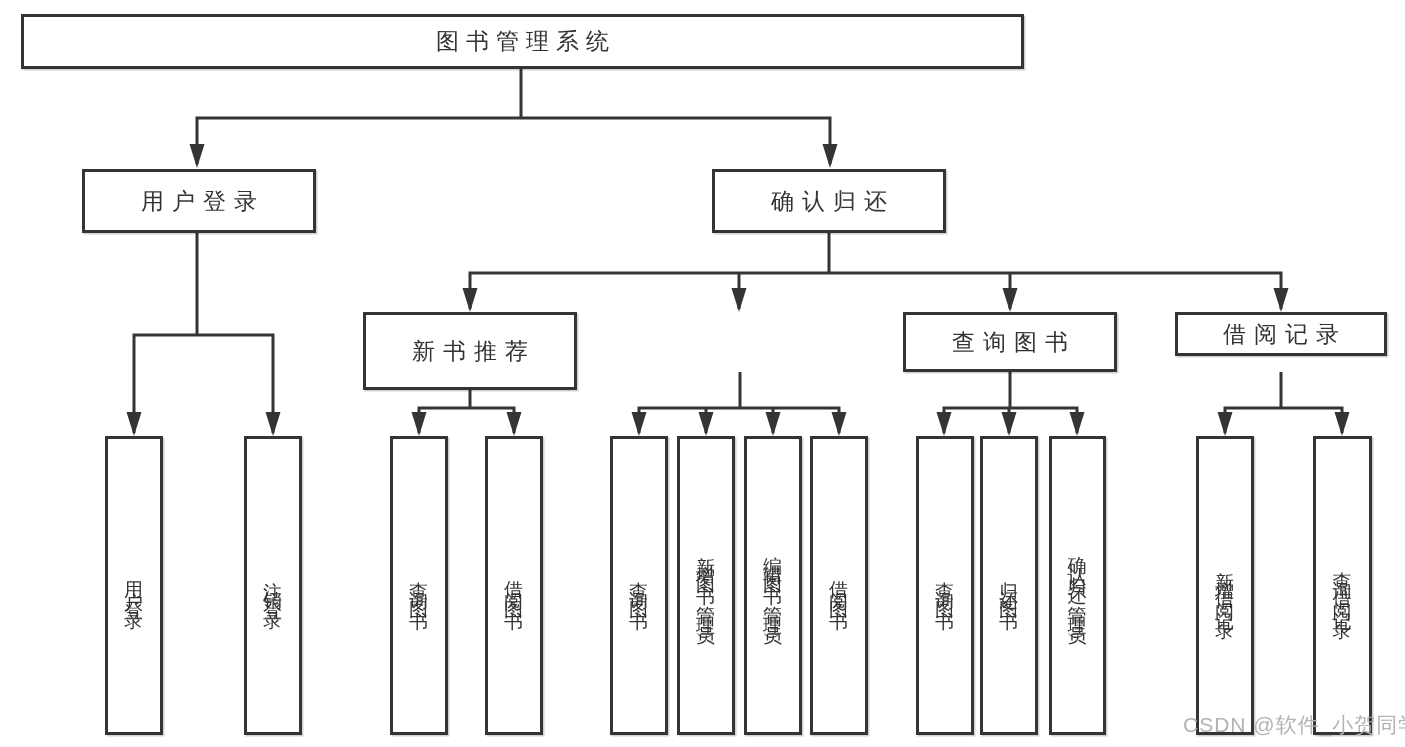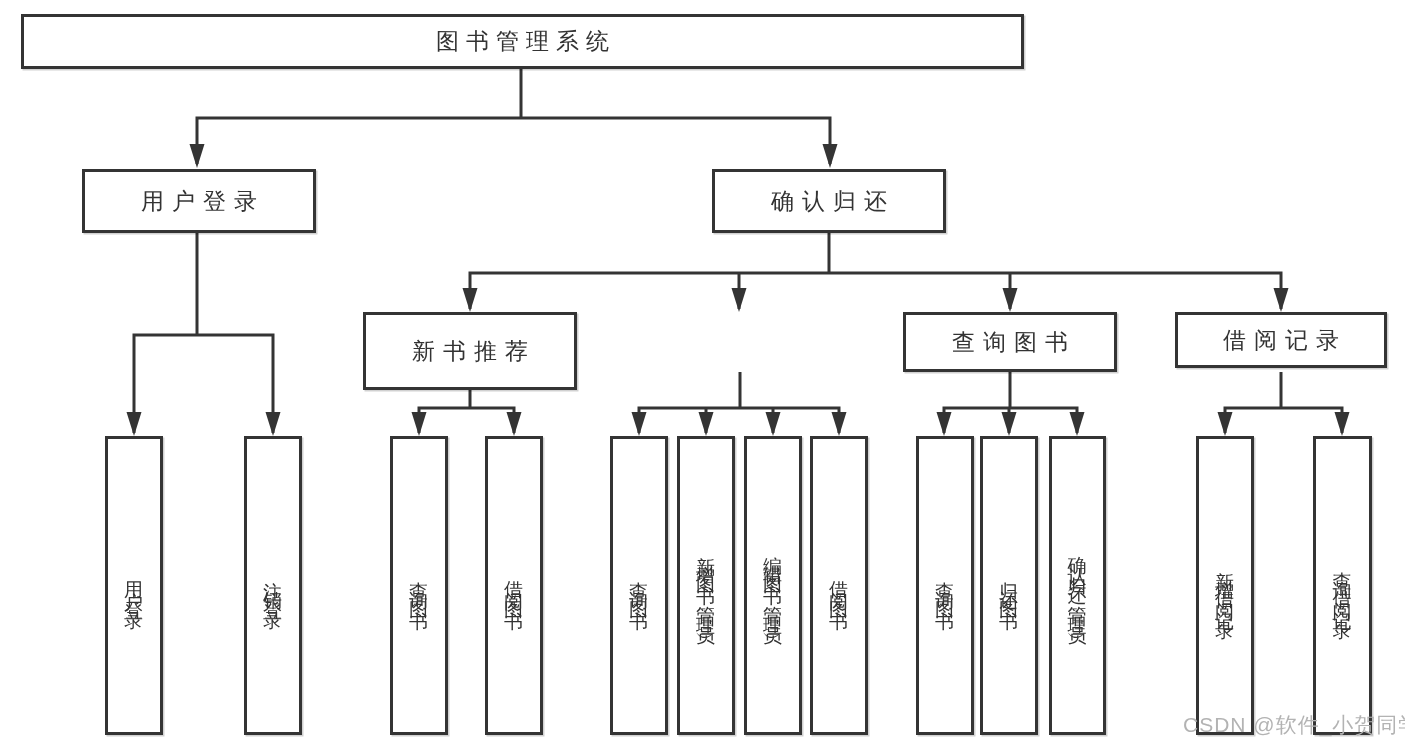--- a/index.html
+++ b/index.html
@@ -127,21 +127,21 @@
   <div class="box h" style="left:712px;top:169px;width:234px;height:64px">
     <span class="label">确认归还</span>
   </div>
 
   <div class="box h" style="left:363px;top:312px;width:214px;height:78px">
     <span class="label">新书推荐</span>
   </div>
   <div class="box h" style="left:903px;top:312px;width:214px;height:60px">
     <span class="label">查询图书</span>
   </div>
-  <div class="box h" style="left:1175px;top:312px;width:212px;height:56px">
+  <div class="box h" style="left:1175px;top:312px;width:212px;height:44px">
     <span class="label">借阅记录</span>
   </div>
 
   <div class="box v" style="left:105px;top:436px;width:58px;height:299px">
     <span class="label">用户登录</span>
   </div>
   <div class="box v" style="left:244px;top:436px;width:58px;height:299px">
     <span class="label">注销登录</span>
   </div>
 

